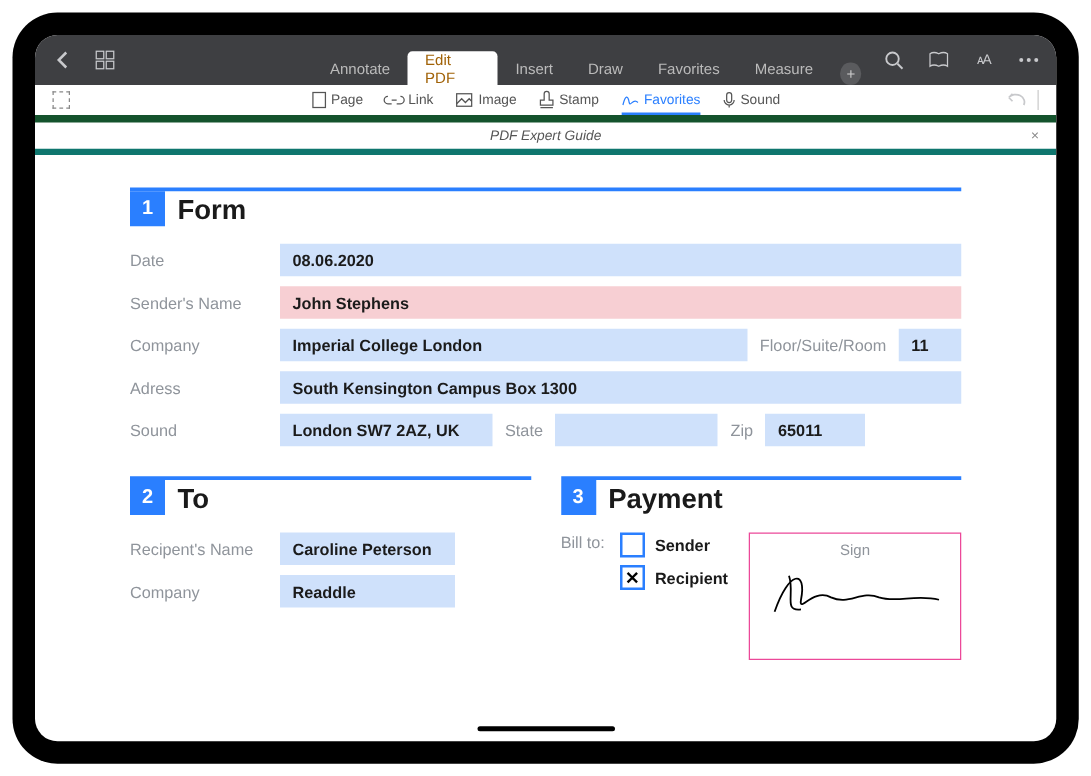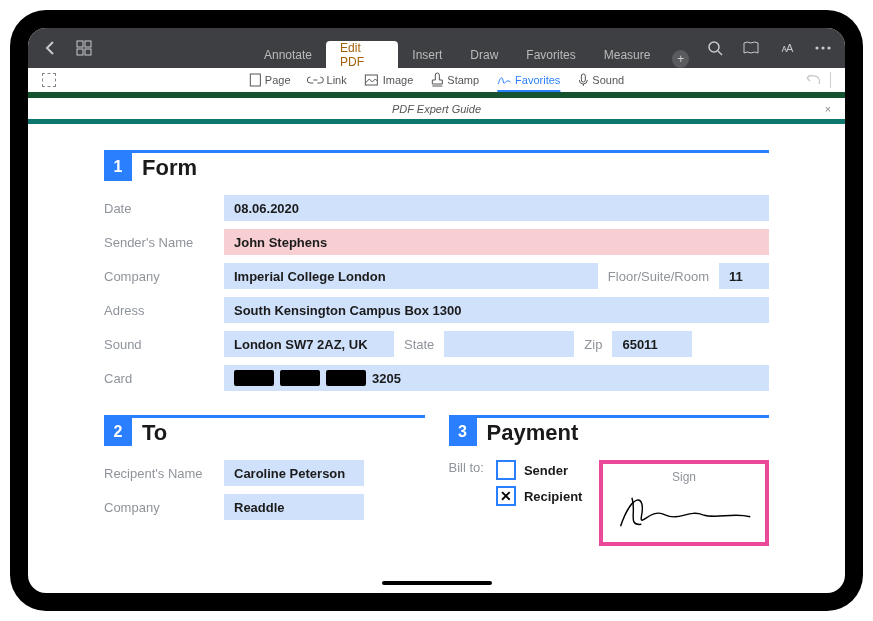--- a/index.html
+++ b/index.html
@@ -74,21 +74,21 @@
 
   .pay-row { display:flex;  gap:16px; }
   .pay-left { flex:0 0 auto; }
   .billto { font-size:13px; color:#8f949b; margin-bottom:8px;}
   .chk-row { display:flex; align-items:center; gap:8px; margin-bottom:6px;}
   .chk { width:20px; height:20px; border:2px solid #2a7fff; display:flex; align-items:center; justify-content:center; font-weight:bold; color:#000; cursor:pointer;}
   .chk.checked::after { content:"✕"; font-size:14px;}
   .chk-lbl { font-size:13px; font-weight:600; color:#1a1a1a;}
 
   .sign-box {
-    width:170px; height:86px; border:4px solid #ec4899;
+    width:170px; height:102px; border:1px solid #ec4899;
     margin-left:auto; padding:6px 10px; text-align:center;
   }
   .sign-box .sl { font-size:12px; color:#8f949b; margin-bottom:4px;}
   .sign-box svg { width:100%; height:48px;}
 
   .home-ind { position:absolute; bottom:8px; left:50%; transform:translateX(-50%); width:110px; height:4px; background:#000; border-radius:3px;}
 
   svg { overflow:visible; }
 </style>
 </head>
@@ -227,29 +227,20 @@
         <div class="lbl">Adress</div>
         <div class="fld">South Kensington Campus Box 1300</div>
       </div>
       <div class="row">
         <div class="lbl">Sound</div>
         <div class="fld" style="flex:0 0 170px">London SW7 2AZ, UK</div>
         <div class="mid-lbl">State</div>
         <div class="fld md"></div>
         <div class="mid-lbl">Zip</div>
         <div class="fld zip">65011</div>
-      </div>
-      <div class="row">
-        <div class="lbl">Card</div>
-        <div class="fld card">
-          <span class="mask"></span>
-          <span class="mask"></span>
-          <span class="mask"></span>
-          <span>3205</span>
-        </div>
       </div>
 
       <div class="columns">
         <div class="col">
           <div class="sec-head">
             <div class="sec-num">2</div>
             <div class="sec-title">To</div>
           </div>
           <div class="row">
             <div class="lbl">Recipent's Name</div>

